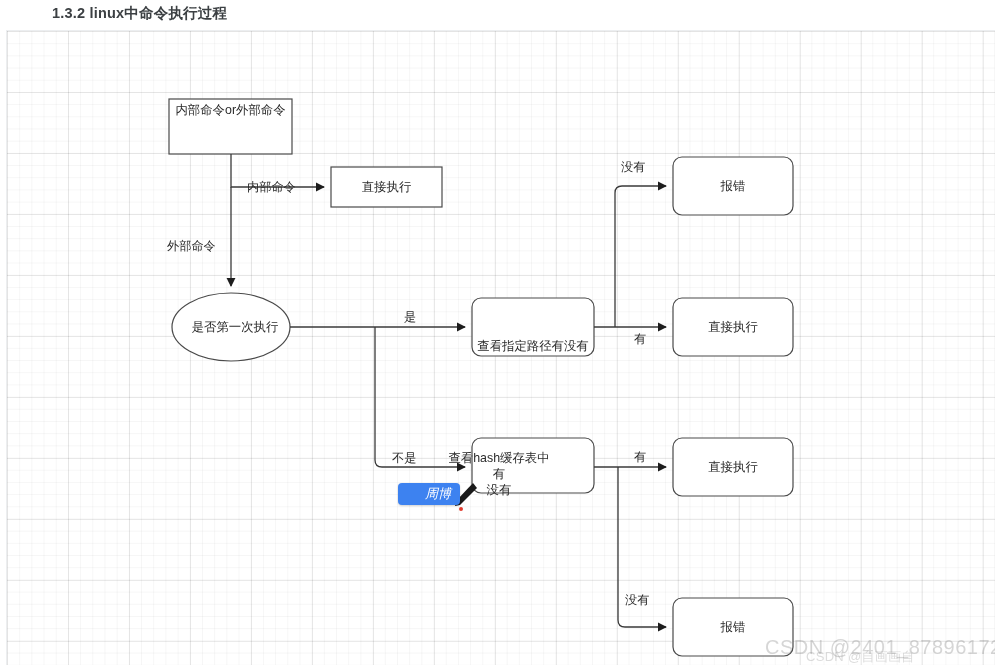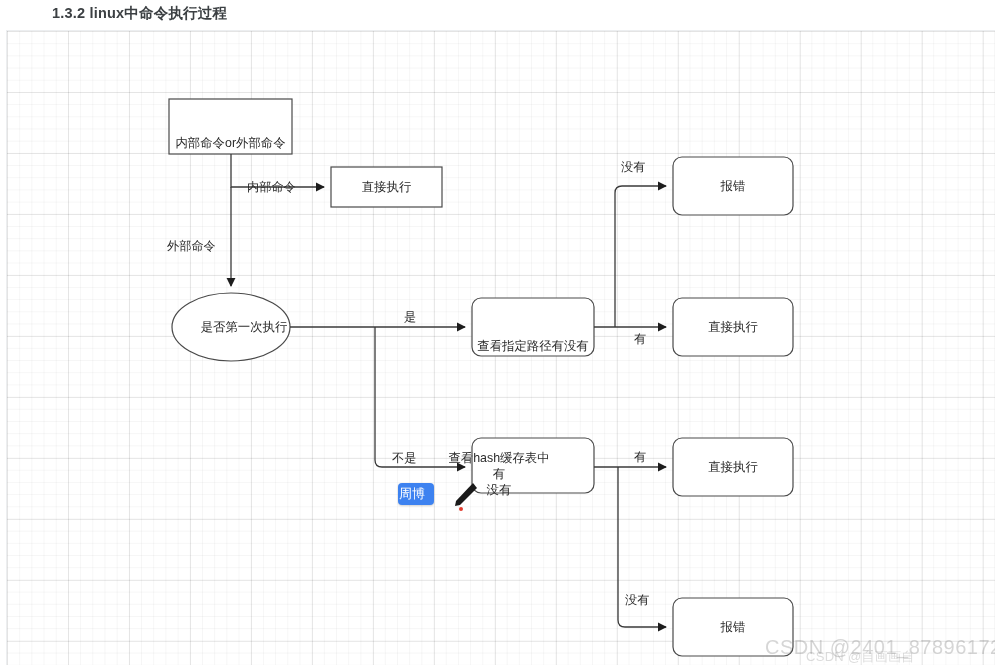--- a/index.html
+++ b/index.html
@@ -70,25 +70,26 @@
     color: #2b2b2b;
     white-space: nowrap;
     pointer-events: none;
   }
   
   .collab-badge {
     position: absolute;
     background: #3d82f0;
     color: #ffffff;
     font-size: 13px;
-    padding: 3px 9px 4px 1px;
+    padding: 3px 9px 4px 27px;
     border-radius: 4px;
     line-height: 15px;
     white-space: nowrap;
     box-shadow: 0 1px 2px rgba(0,0,0,0.18);
+    font-style: italic;
   }
   .collab-dot {
     position: absolute;
     width: 4px;
     height: 4px;
     border-radius: 50%;
     background: #e23b2e;
   }
   
   .watermark {
@@ -159,23 +160,23 @@
       <path d="M 594 467 L 666 467" marker-end="url(#arrow)"></path>
 
       <path d="M 618 467 L 618 620 Q 618 627 625 627 L 666 627" marker-end="url(#arrow)"></path>
     </g>
 
     <g transform="translate(455,483)">
       <path d="M 18 0 L 22 5 L 5 22 L 0 23 L 1 18 Z" fill="#1a1a1a"></path>
     </g>
   </svg>
 
-  <div class="node-label" style="left:169px; top:135px; width:123px;">内部命令or外部命令</div>
+  <div class="node-label" style="left:169px; top:102px; width:123px;">内部命令or外部命令</div>
   <div class="node-label" style="left:331px; top:179px; width:111px;">直接执行</div>
-  <div class="node-label" style="left:172px; top:319px; width:126px;padding-left:9px;">是否第一次执行</div>
+  <div class="node-label" style="left:172px; top:319px; width:126px;">是否第一次执行</div>
   <div class="node-label" style="left:472px; top:338px; width:122px;">查看指定路径有没有</div>
   <div class="node-label" style="left:673px; top:178px; width:120px;">报错</div>
   <div class="node-label" style="left:673px; top:319px; width:120px;">直接执行</div>
   <div class="node-label" style="left:448px; top:450px; width:102px;">查看hash缓存表中有
 没有</div>
   <div class="node-label" style="left:673px; top:459px; width:120px;">直接执行</div>
   <div class="node-label" style="left:673px; top:619px; width:120px;">报错</div>
 
   <div class="edge-label" style="left:247px; top:179px;">内部命令</div>
   <div class="edge-label" style="left:167px; top:238px;">外部命令</div>

